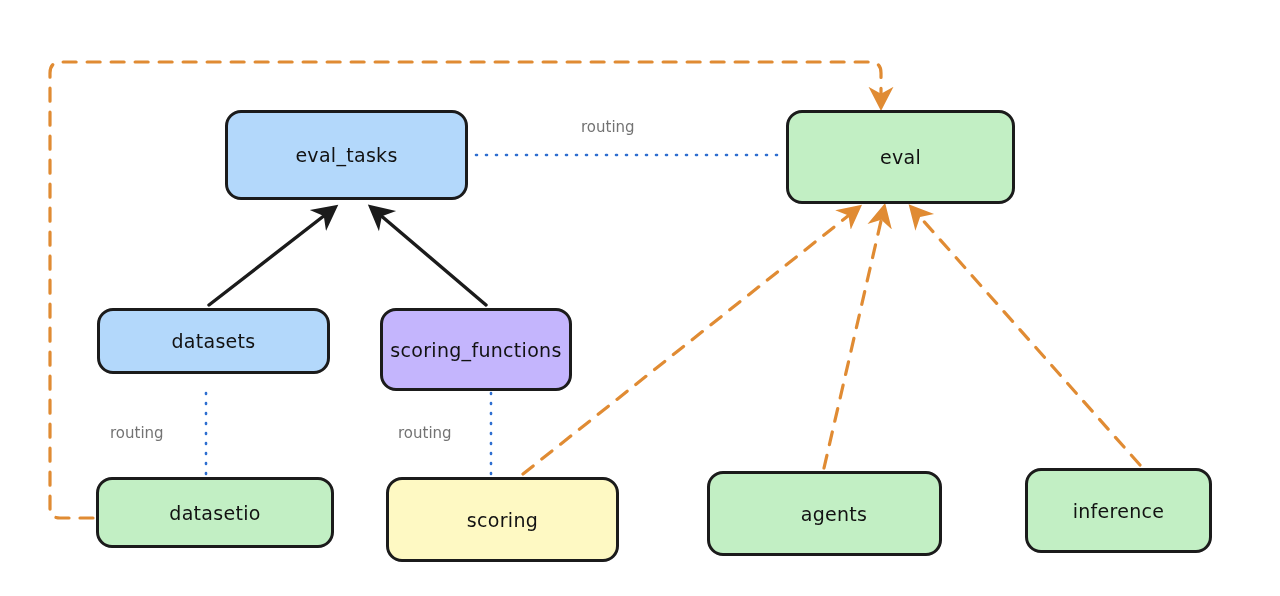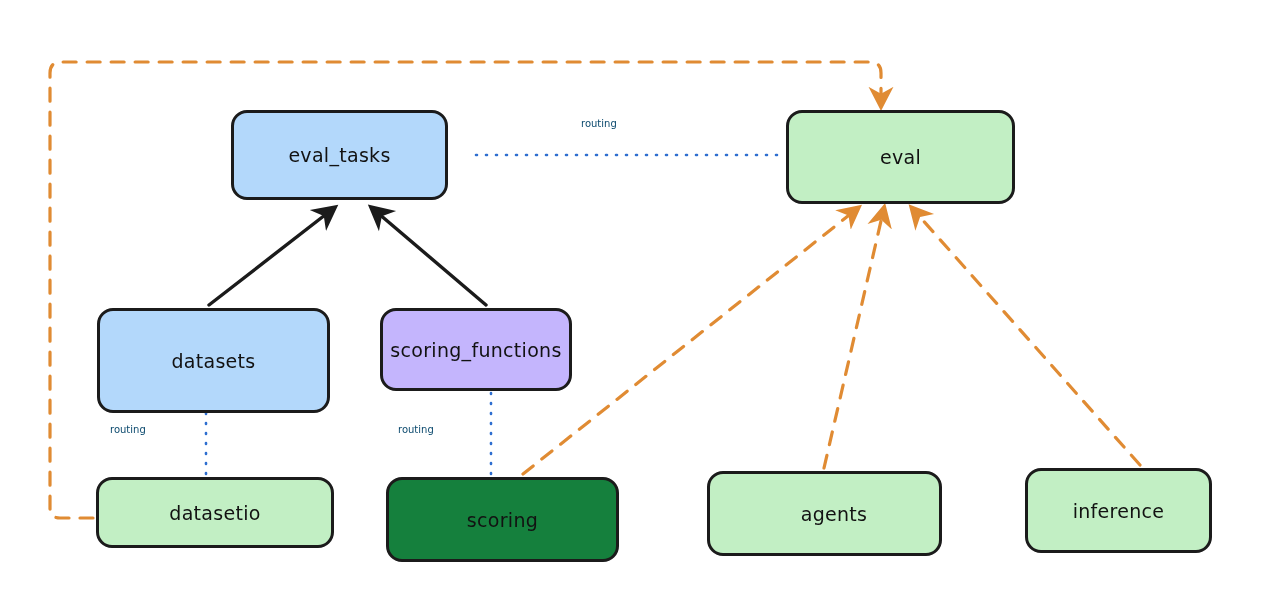--- a/index.html
+++ b/index.html
@@ -40,22 +40,22 @@
     font-family: "DejaVu Sans", sans-serif;
     font-size: 19px;
     color: #121212;
     letter-spacing: 0.3px;
     white-space: nowrap;
     text-align: center;
   }
   .edge-label {
     position: absolute;
     font-family: "DejaVu Sans", sans-serif;
-    font-size: 10px;
-    color: #0c4a6e;
+    font-size: 15px;
+    color: #737373;
     white-space: nowrap;
     z-index: 6;
   }
 </style>
 </head>
 <body>
 
 <div id="diagram-root">
 
   <svg id="edge-layer" viewBox="0 0 1280 596" width="1280" height="596" xmlns="http://www.w3.org/2000/svg">
@@ -81,41 +81,41 @@
 
     <path d="M 93 518 L 60 518 Q 50 518 50 508 L 50 73 Q 50 62 61 62 L 870 62 Q 881 62 881 73 L 881 106" fill="none" stroke="#e08b33" stroke-width="3.2" stroke-linecap="round" stroke-dasharray="13 11" marker-end="url(#arrow-orange)"></path>
 
     <path d="M 523 474 L 858 208" fill="none" stroke="#e08b33" stroke-width="3.2" stroke-linecap="round" stroke-dasharray="13 11" marker-end="url(#arrow-orange)"></path>
 
     <path d="M 824 468 L 884 208" fill="none" stroke="#e08b33" stroke-width="3.2" stroke-linecap="round" stroke-dasharray="13 11" marker-end="url(#arrow-orange)"></path>
 
     <path d="M 1140 465 L 912 208" fill="none" stroke="#e08b33" stroke-width="3.2" stroke-linecap="round" stroke-dasharray="13 11" marker-end="url(#arrow-orange)"></path>
   </svg>
 
-  <div class="node" style="left:231px; top:110px; width:217px; height:90px; background:#b3d8fb;">
+  <div class="node" style="left:225px; top:110px; width:243px; height:90px; background:#b3d8fb;">
     <span class="node-label">eval_tasks</span>
   </div>
 
   <div class="node" style="left:786px; top:110px; width:229px; height:94px; background:#c2efc4;">
     <span class="node-label">eval</span>
   </div>
 
-  <div class="node" style="left:97px; top:308px; width:233px; height:105px; background:#b3d8fb;">
+  <div class="node" style="left:97px; top:308px; width:233px; height:66px; background:#b3d8fb;">
     <span class="node-label">datasets</span>
   </div>
 
   <div class="node" style="left:380px; top:308px; width:192px; height:83px; background:#c4b5fd;">
     <span class="node-label">scoring_functions</span>
   </div>
 
   <div class="node" style="left:96px; top:477px; width:238px; height:71px; background:#c2efc4;">
     <span class="node-label">datasetio</span>
   </div>
 
-  <div class="node" style="left:386px; top:477px; width:233px; height:85px; background:#15803d;">
+  <div class="node" style="left:386px; top:477px; width:233px; height:85px; background:#fef9c3;">
     <span class="node-label">scoring</span>
   </div>
 
   <div class="node" style="left:707px; top:471px; width:235px; height:85px; background:#c2efc4;padding-left:19px;">
     <span class="node-label">agents</span>
   </div>
 
   <div class="node" style="left:1025px; top:468px; width:187px; height:85px; background:#c2efc4;">
     <span class="node-label">inference</span>
   </div>

